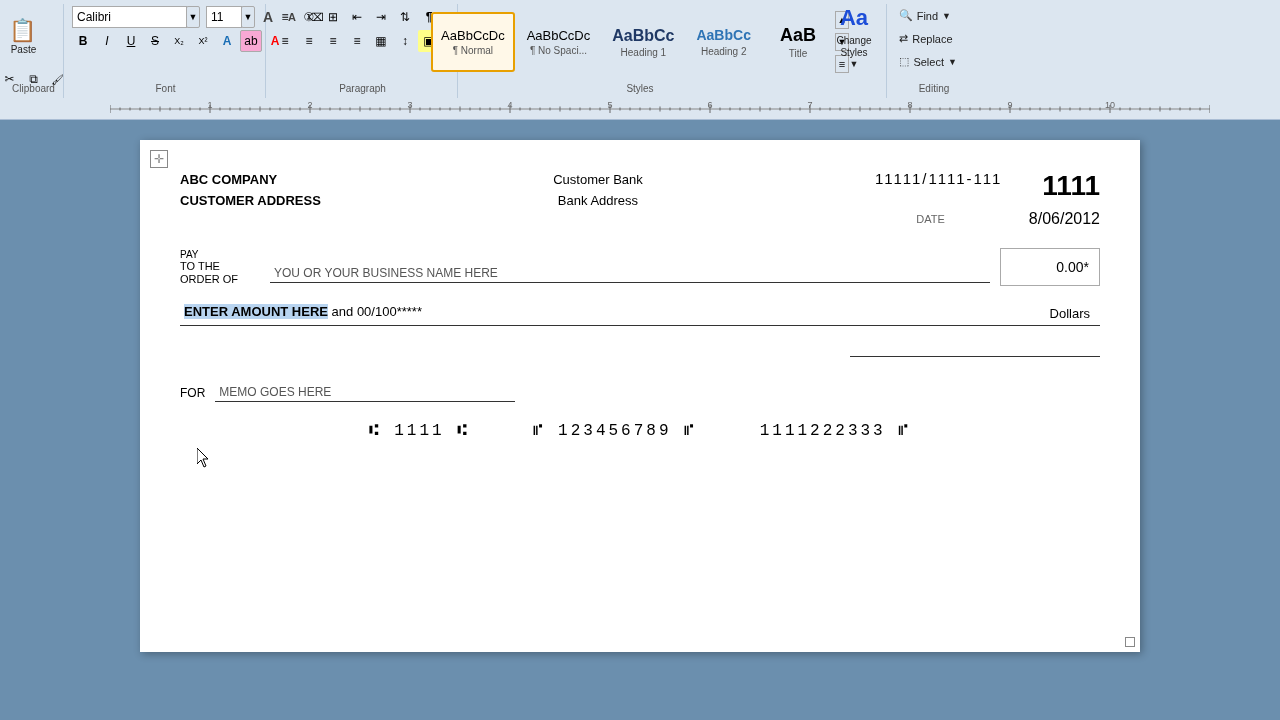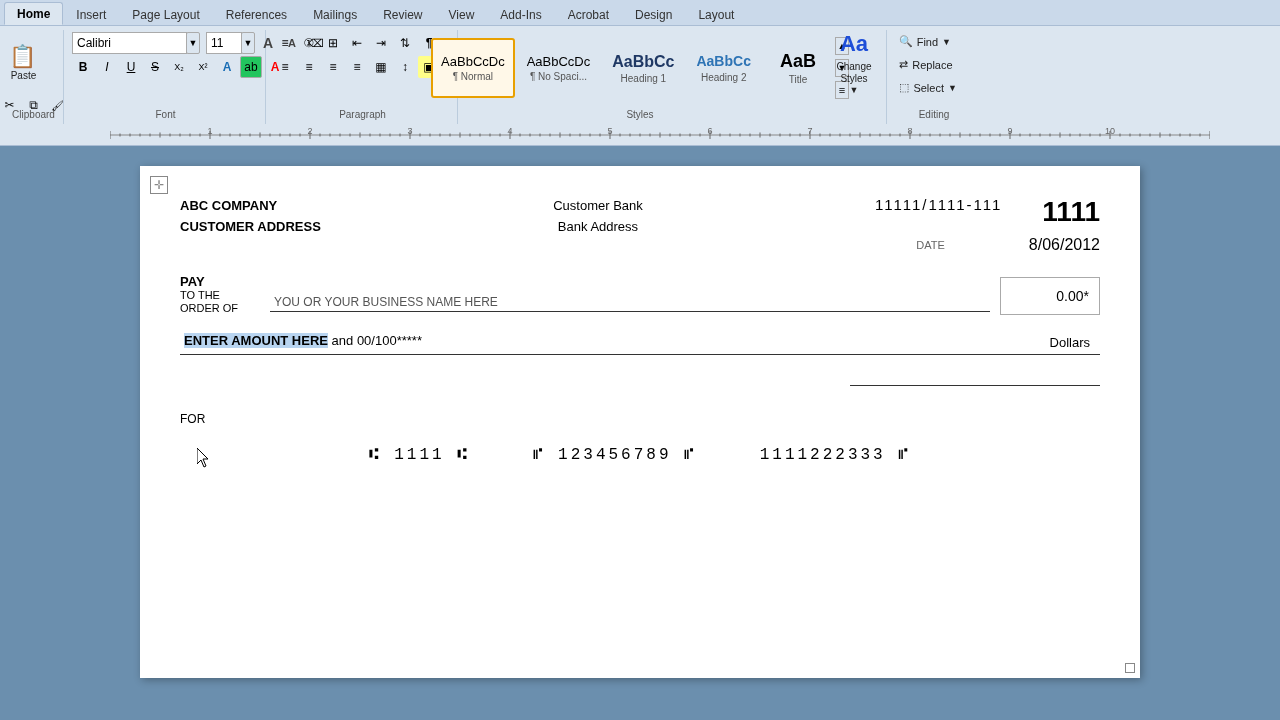--- a/index.html
+++ b/index.html
@@ -295,22 +295,22 @@
       align-items: flex-end;
       gap: 10px;
     }
 
     .pay-label {
       font-size: 11px;
       line-height: 1.2;
     }
 
     .pay-label-main {
-      font-size: 13px;
-      font-weight: bold;
+      font-size: 10px;
+      font-weight: normal;
     }
 
     .pay-to-line {
       flex: 1;
       border-bottom: 1px solid #333;
       margin-bottom: 3px;
       min-width: 500px;
       font-size: 12px;
       padding: 2px 4px;
       color: #555;
@@ -427,33 +427,20 @@
     .title-preview {
       font-size: 18px;
       font-weight: bold;
     }
   </style>
 </head>
 <body>
 
 <div>
 
-  <div class="ribbon-tabs">
-    <div class="ribbon-tab active">Home</div>
-    <div class="ribbon-tab">Insert</div>
-    <div class="ribbon-tab">Page Layout</div>
-    <div class="ribbon-tab">References</div>
-    <div class="ribbon-tab">Mailings</div>
-    <div class="ribbon-tab">Review</div>
-    <div class="ribbon-tab">View</div>
-    <div class="ribbon-tab">Add-Ins</div>
-    <div class="ribbon-tab">Acrobat</div>
-    <div class="ribbon-tab">Design</div>
-    <div class="ribbon-tab">Layout</div>
-  </div>
 
   <div class="ribbon-content" style="background:#dce6f0;">
 
     <div class="ribbon-group" style="width:60px;">
       <div class="ribbon-group-content" style="flex-direction:column; gap:2px;">
         <button class="ribbon-btn large" style="width:50px;">
           <span style="font-size:22px;">📋</span>
           <span style="font-size:10px;">Paste</span>
         </button>
         <div style="display:flex;gap:2px;">
@@ -481,21 +468,21 @@
           <button class="small-btn" title="Clear Formatting" style="font-size:11px;">⌫</button>
         </div>
         <div class="font-row">
           <button class="small-btn" style="font-weight:bold;">B</button>
           <button class="small-btn" style="font-style:italic;">I</button>
           <button class="small-btn" style="text-decoration:underline;">U</button>
           <button class="small-btn" style="text-decoration:line-through;">S</button>
           <button class="small-btn" style="font-size:9px;">X₂</button>
           <button class="small-btn" style="font-size:9px;">X²</button>
           <button class="small-btn" style="font-weight:bold;color:#1a6eb5;">A</button>
-          <button class="small-btn" style="background:#22c55e;border:1px solid #aaa;">ab</button>
+          <button class="small-btn" style="background:#f9a8d4;border:1px solid #aaa;">ab</button>
           <button class="small-btn" style="color:red;font-weight:bold;">A</button>
         </div>
       </div>
       <span class="ribbon-group-label">Font</span>
     </div>
 
     <div class="ribbon-group" style="width:190px;">
       <div class="ribbon-group-content" style="flex-direction:column; gap:2px; width:100%;">
         <div class="font-row">
           <button class="small-btn">≡</button>
@@ -774,20 +761,23 @@
       <div class="dollars-label">Dollars</div>
     </div>
 
     <div class="signature-area">
       <div class="authorized-text">
       </div>
     </div>
 
     <div class="memo-row">
       <span class="memo-label">FOR</span>
+      <div class="memo-line">
+        <span>MEMO GOES HERE</span>
+      </div>
     </div>
 
     <div class="micr-line">
       <span>⑆ 1111 ⑆&nbsp;&nbsp;&nbsp;&nbsp; ⑈ 123456789 ⑈&nbsp;&nbsp;&nbsp;&nbsp; 1111222333 ⑈</span>
     </div>
 
     <div class="bottom-handle"></div>
   </div>
 </div>
 

